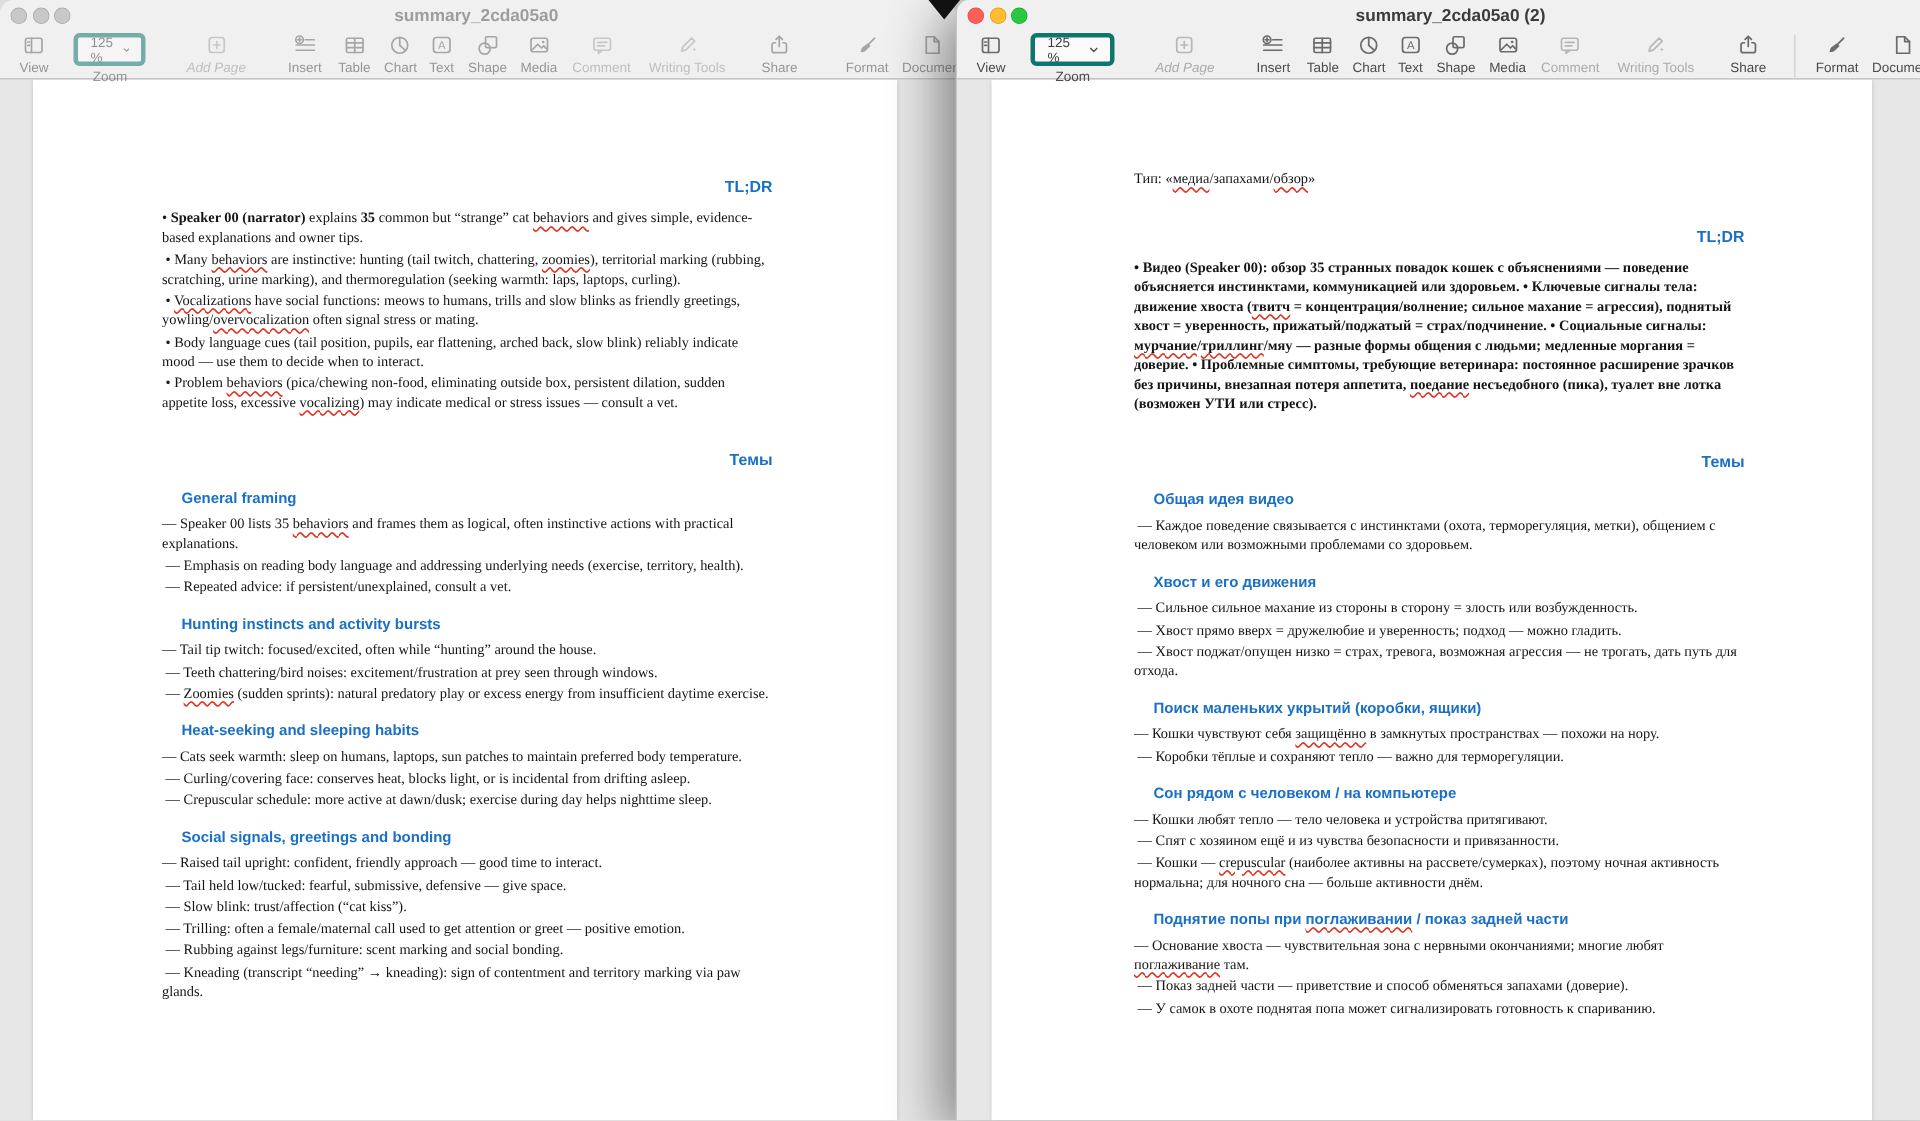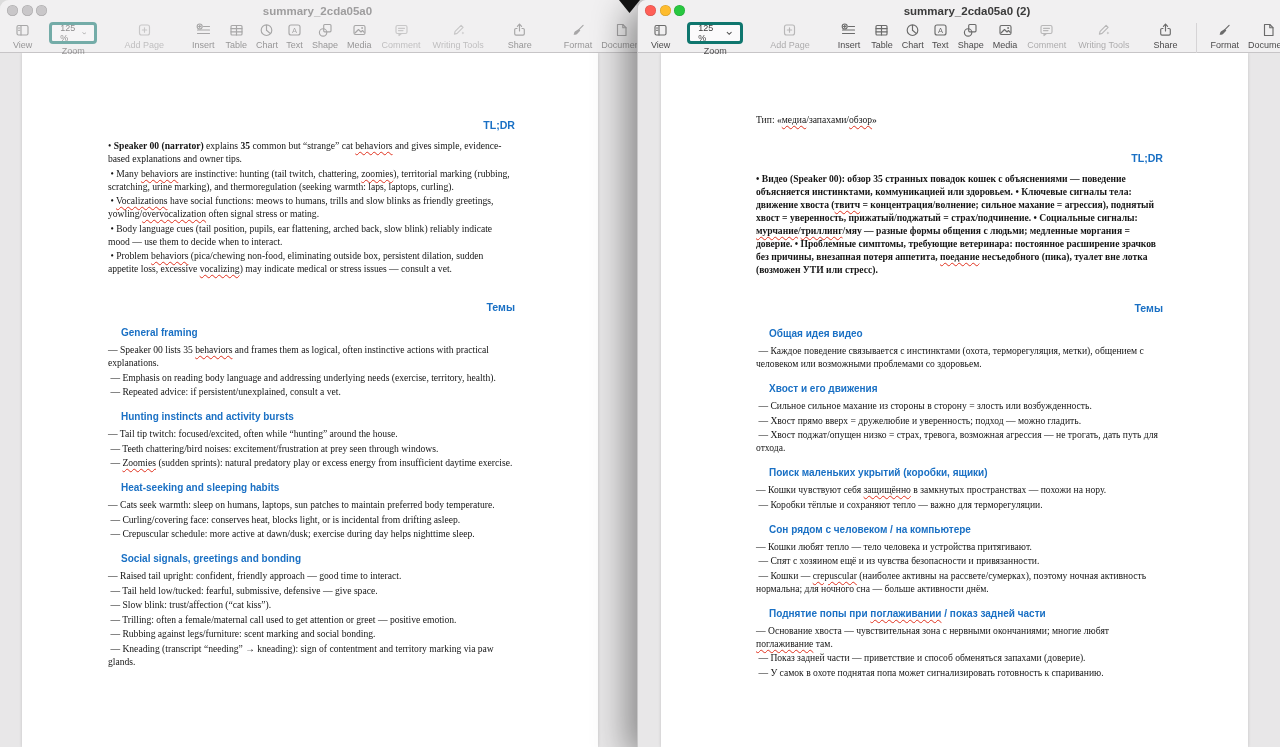--- a/index.html
+++ b/index.html
@@ -27,21 +27,21 @@
   .inactive .tb-item{opacity:.55;}
   .inactive .tb-item.disabled{opacity:.3;}
   .tb-icon{height:17px;display:flex;align-items:center;}
   .tb-label{font-size:9px;color:#4c4b4c;margin-top:2px;white-space:nowrap;text-align:center;}
   .zoom-dd{height:16px;margin-top:1px;padding:0 8px;border:3px solid #0f766e;border-radius:4px;
            background:#fbfafb;display:flex;align-items:center;gap:4px;font-size:9px;color:#3c3c3c;}
   .tb-divider{width:1px;height:30px;background:#d6d4d6;margin:2px 0 0 auto;}
 
   [data-name="toolbar-button-view"]{margin-left:7px;}
   [data-name="toolbar-button-zoom"]{margin-left:17px;}
-  [data-name="toolbar-button-add-page"]{margin-left:27px;}
+  [data-name="toolbar-button-add-page"]{margin-left:27px;font-style:italic;}
   [data-name="toolbar-button-insert"]{margin-left:28px;}
   [data-name="toolbar-button-table"]{margin-left:11px;}
   [data-name="toolbar-button-chart"]{margin-left:9px;}
   [data-name="toolbar-button-text"]{margin-left:8px;}
   [data-name="toolbar-button-shape"]{margin-left:9px;}
   [data-name="toolbar-button-media"]{margin-left:9px;}
   [data-name="toolbar-button-comment"]{margin-left:10px;}
   [data-name="toolbar-button-writing-tools"]{margin-left:12px;}
   [data-name="toolbar-button-share"]{margin-left:24px;margin-right:18px;}
   [data-name="toolbar-button-format"]{margin-left:14px;}

